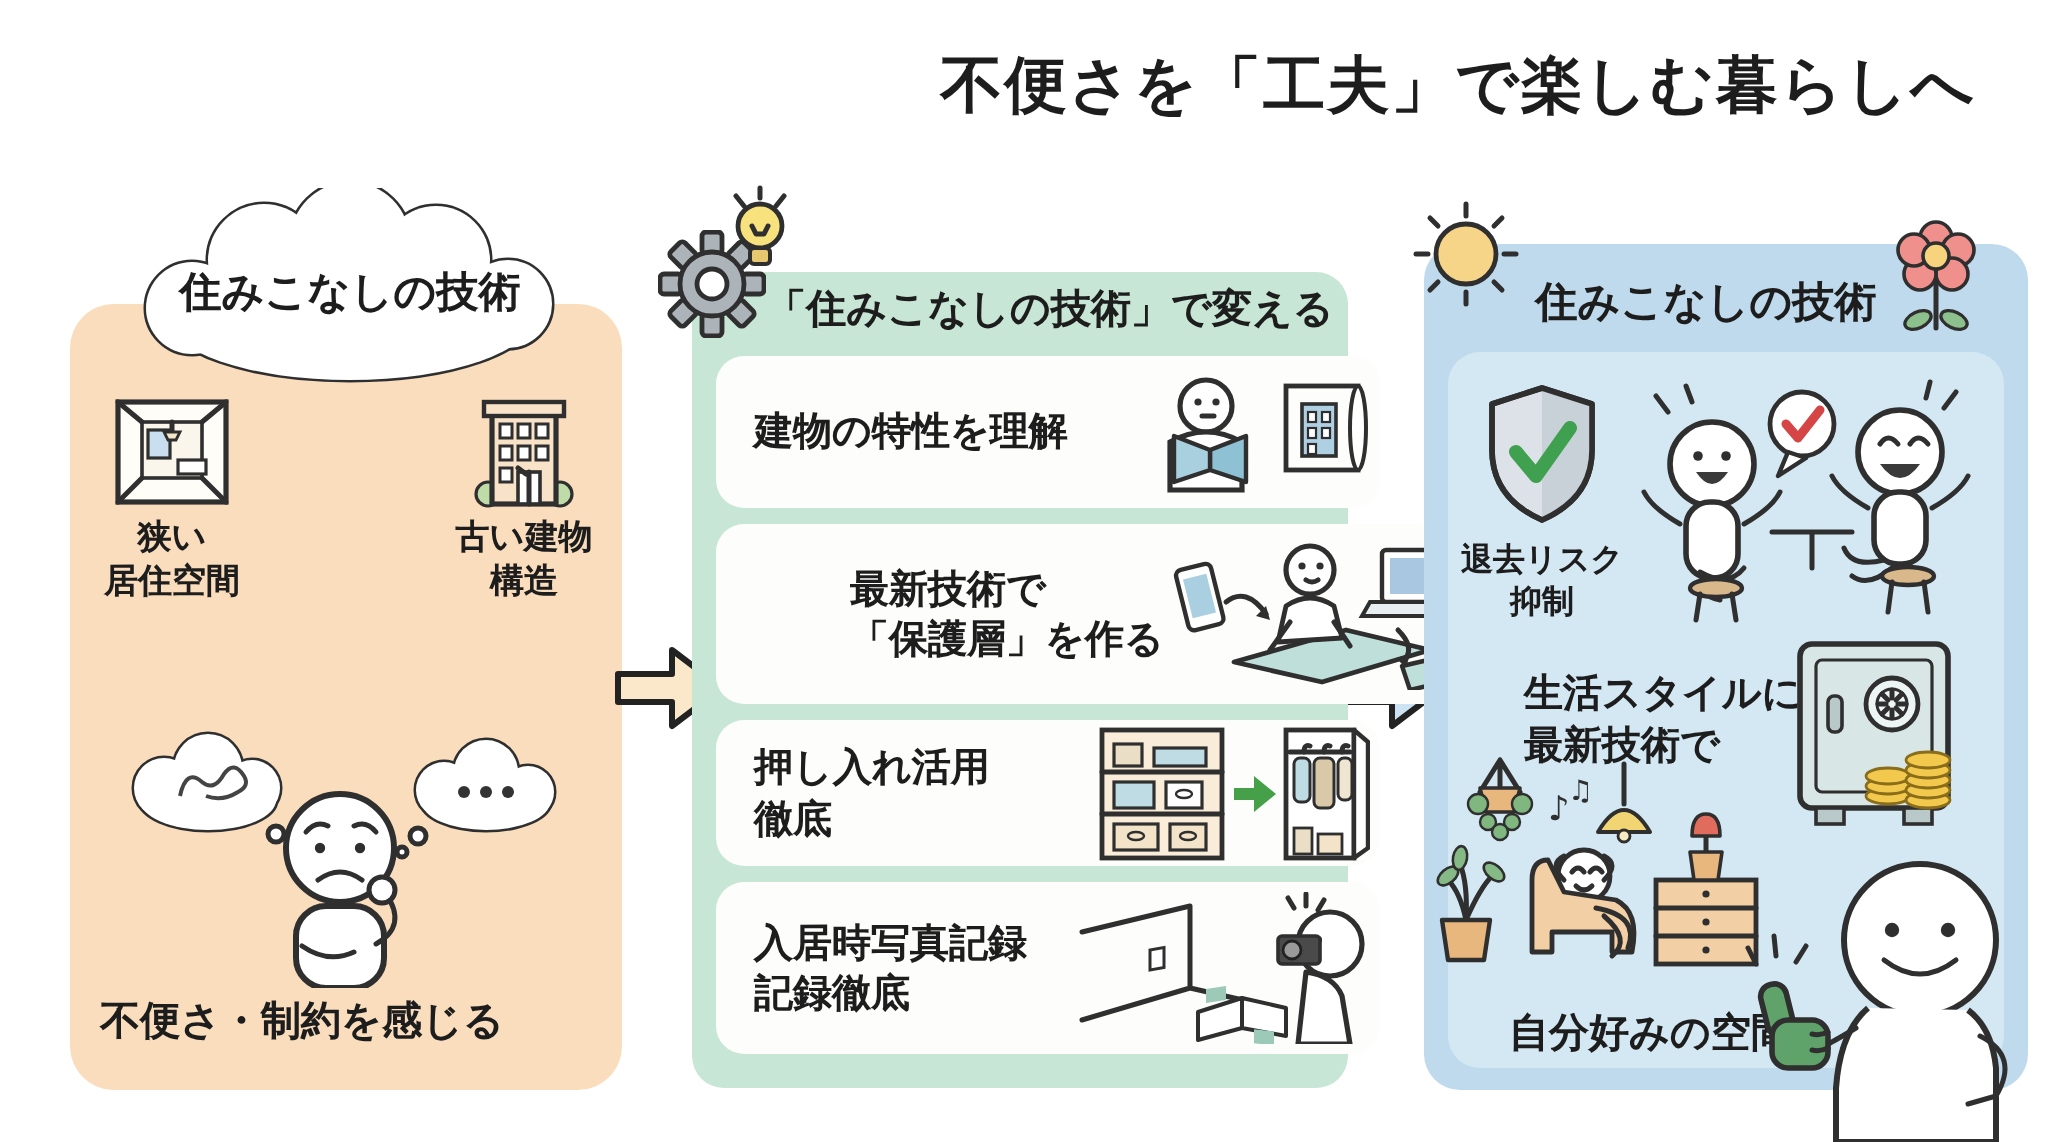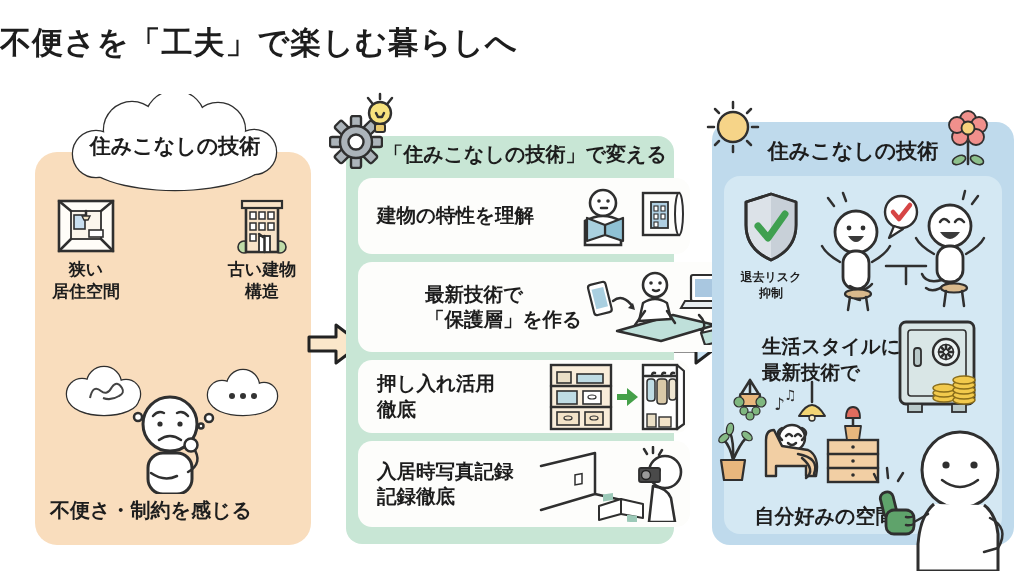--- a/index.html
+++ b/index.html
@@ -1,20 +1,20 @@
 <!DOCTYPE html>
 <html><head>
 <meta charset="utf-8">
 <style>
   html,body{margin:0;padding:0;background:#fff;}
   .canvas{position:relative;width:1024px;height:571px;background:#fff;overflow:hidden;
           font-family:"DejaVu Sans","Liberation Sans",sans-serif;color:#1d1d1d;}
   .abs{position:absolute;}
   .ml{white-space:pre-line;}
-  .title{top:22px;left:0;width:988px;text-align:left;font-size:31px;font-weight:800;letter-spacing:1px;}
+  .title{top:22px;left:0;width:988px;text-align:right;font-size:31px;font-weight:800;letter-spacing:1px;}
   
   .panel-left{left:35px;top:152px;width:276px;height:393px;background:#F9DDBD;border-radius:22px;}
   .panel-mid{left:346px;top:136px;width:328px;height:408px;background:#C8E6D5;border-radius:16px;}
   .panel-right{left:712px;top:122px;width:302px;height:423px;background:#BFDAEC;border-radius:18px;}
   .panel-right-inner{left:724px;top:176px;width:278px;height:358px;background:#D4E8F3;border-radius:16px;}
   
   .cloud-svg{left:58px;top:94px;width:234px;height:104px;}
   .cloud-text{left:58px;top:132px;width:234px;text-align:center;font-size:21px;font-weight:800;}
   .problems{left:43px;top:198px;width:262px;display:flex;justify-content:space-between;}
   .problem{width:86px;text-align:center;}
@@ -34,21 +34,21 @@
   .step2{top:262px;height:90px;padding-left:48px;}
   .step3{top:360px;height:73px;}
   .step4{top:441px;height:86px;}
   .step-label{padding-left:19px;font-size:19.5px;font-weight:800;line-height:1.3;position:relative;z-index:2;}
   .step-illo{position:absolute;right:5px;top:50%;transform:translateY(-50%);}
   
   .sun-svg{left:704px;top:98px;width:58px;height:58px;}
   .right-header{left:762px;top:137px;width:182px;text-align:center;font-size:21px;font-weight:800;}
   .flower-svg{left:942px;top:110px;width:52px;height:64px;}
   .shield-svg{left:740px;top:190px;width:62px;height:74px;}
-  .shield-label{left:712px;top:270px;width:118px;text-align:center;font-size:12px;font-weight:800;line-height:1.3;}
+  .shield-label{left:712px;top:270px;width:118px;text-align:center;font-size:16px;font-weight:800;line-height:1.3;}
   .talk-svg{left:806px;top:186px;width:192px;height:130px;}
   .lifestyle-label{left:762px;top:334px;width:170px;font-size:19.5px;font-weight:800;line-height:1.35;}
   .safe-svg{left:892px;top:318px;width:92px;height:98px;}
   .room-svg{left:716px;top:378px;width:192px;height:124px;}
   .space-label{left:725px;top:503px;width:200px;text-align:center;font-size:20px;font-weight:800;}
   .thumbs-svg{left:872px;top:418px;width:150px;height:153px;}
   
   .ln{fill:none;stroke:#2f2f2f;stroke-width:2.5;stroke-linecap:round;stroke-linejoin:round;}
   .wf{fill:#fff;stroke:#2f2f2f;stroke-width:2.5;stroke-linejoin:round;}
 </style>

